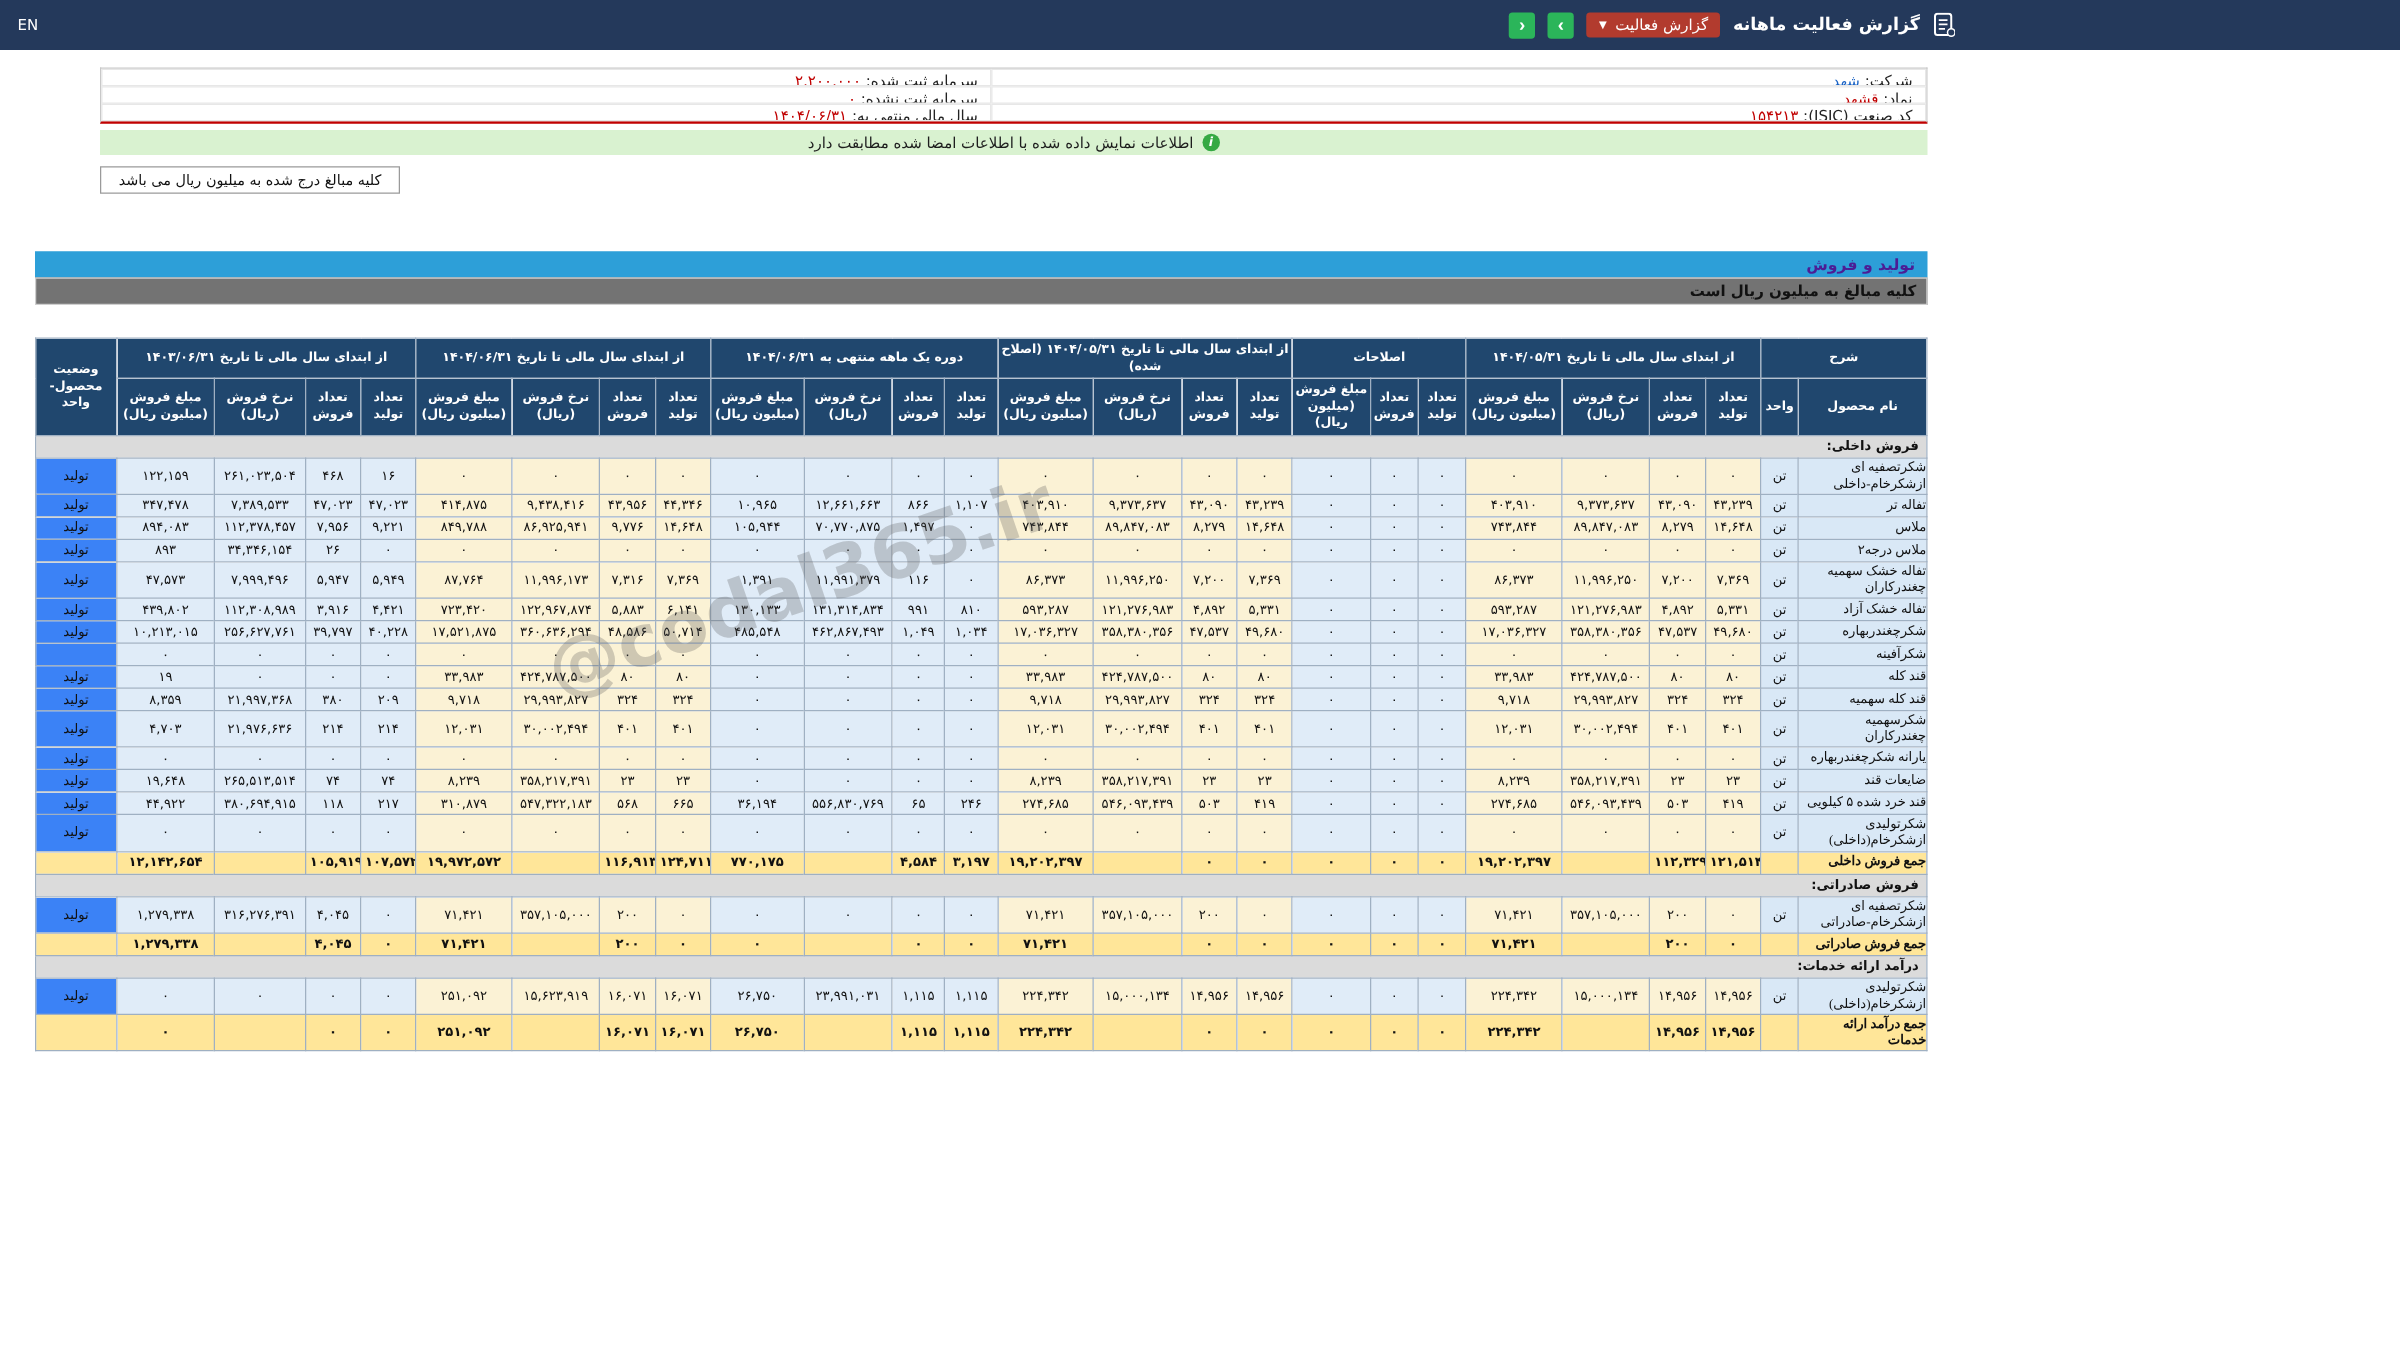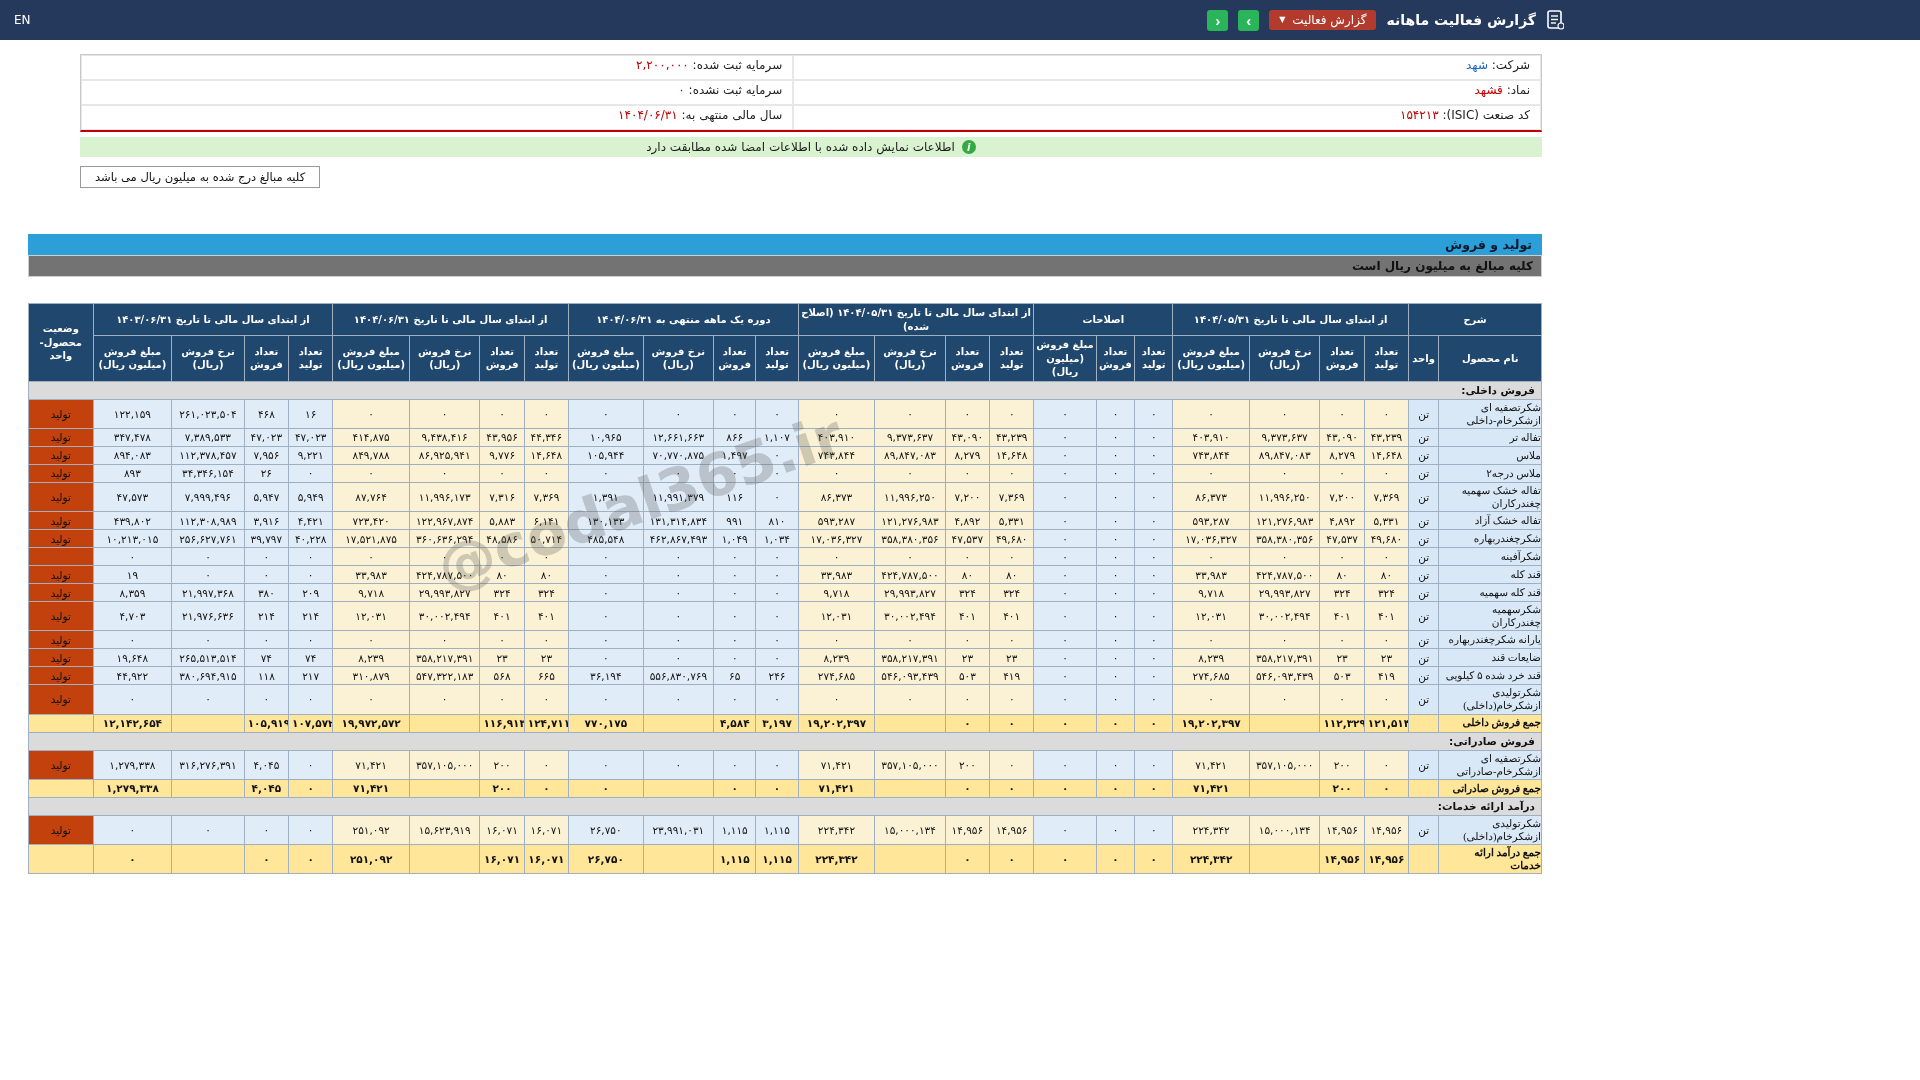--- a/index.html
+++ b/index.html
@@ -18,46 +18,46 @@
   .report-dropdown { background:#B23B2E; color:#fff; font-size:12px; padding:3px 10px; border-radius:3px;
      display:flex; align-items:center; gap:7px; cursor:pointer; white-space:nowrap; }
   .caret { font-size:8px; line-height:1; }
   .nav-btn { width:21px; height:21px; background:#2BB55A; border:none; border-radius:3px; color:#fff;
      font-weight:bold; font-size:15px; line-height:19px; cursor:pointer; padding:0; }
   .lang { color:#fff; font-size:12px; margin-right:auto; cursor:pointer; }
   
   .page { padding:0 378px 0 28px; position:relative; }
   .info-grid { display:grid; grid-template-columns:1.05fr 1fr; margin:14px 0 0 52px;
      border:1px solid #c8c8c8; border-bottom:2px solid #C00000; font-size:12px; background:#fff; }
-  .info-cell { border:1px solid #e7e7e7; padding:1px 10px; height:25px; line-height:17px; white-space:nowrap; overflow:hidden; }
+  .info-cell { border:1px solid #e7e7e7; padding:1px 10px; height:14px; line-height:17px; white-space:nowrap; overflow:hidden; }
   .lbl { color:#222; }
   .val-red { color:#C00000; }
   .val-link { color:#1A63C5; cursor:pointer; }
   .num-ltr { direction:ltr; unicode-bidi:embed; }
   .signed-banner { margin:5px 0 0 52px; background:#D9F2D0; display:flex; justify-content:center;
      align-items:center; gap:7px; height:20px; font-size:12px; color:#1d1d1d; }
   .info-icon { width:14px; height:14px; border-radius:50%; background:#35A943; color:#fff; font-size:10px;
      font-weight:bold; font-style:italic; display:inline-flex; align-items:center; justify-content:center; flex:0 0 14px; }
   .note-box { width:fit-content; margin:9px auto 0 52px; border:1px solid #9a9a9a; padding:3px 14px;
      font-size:11.5px; color:#111; background:#fff; }
   
   .prod { margin-top:46px; }
-  .section-bar { background:#2D9FD8; color:#0f172a; font-weight:bold; font-size:12.5px; padding:3px 10px; }
+  .section-bar { background:#2D9FD8; color:#4c1d95; font-weight:bold; font-size:12.5px; padding:3px 10px; }
   .subnote { border:1px solid #cfcfcf; padding:3px 8px; font-weight:bold; font-size:12px; background:#737373; }
   .table-wrap { position:relative; margin-top:26px; }
   table { width:100%; border-collapse:collapse; table-layout:fixed; }
   th, td { border:1px solid #9FB0C2; overflow:hidden; }
   thead th { background:#20476E; color:#fff; font-size:10px; font-weight:bold; padding:2px 2px; line-height:1.35; }
   td { font-size:10.5px; padding:1px 3px; height:18px; color:#111; }
   .num { direction:ltr; text-align:center; white-space:nowrap; }
   .c-name { background:#D9E8F6; text-align:right; line-height:1.25; padding-right:0;font-family:Liberation Serif, serif; }
   .c-unit { background:#D9E8F6; text-align:center; }
   .c-cream { background:#FBF2D5; }
   .c-blue  { background:#E0ECF8; }
-  .c-status{ background:#c2410c; text-align:center; }
+  .c-status{ background:#3b82f6; text-align:center; }
   .row-total td { background:#FFE699; font-weight:bold; }
   .row-section td { background:#DBDBDB; font-weight:bold; text-align:right; padding-right:6px; }
   .watermark { position:absolute; top:165px; left:400px; transform:rotate(-19deg); font-size:58px;
      font-weight:bold; color:rgba(90,90,90,0.28); z-index:9; pointer-events:none; direction:ltr; white-space:nowrap; }
 </style>
 </head>
 <body>
 
 <div class="topbar">
   <div class="topbar-inner">

